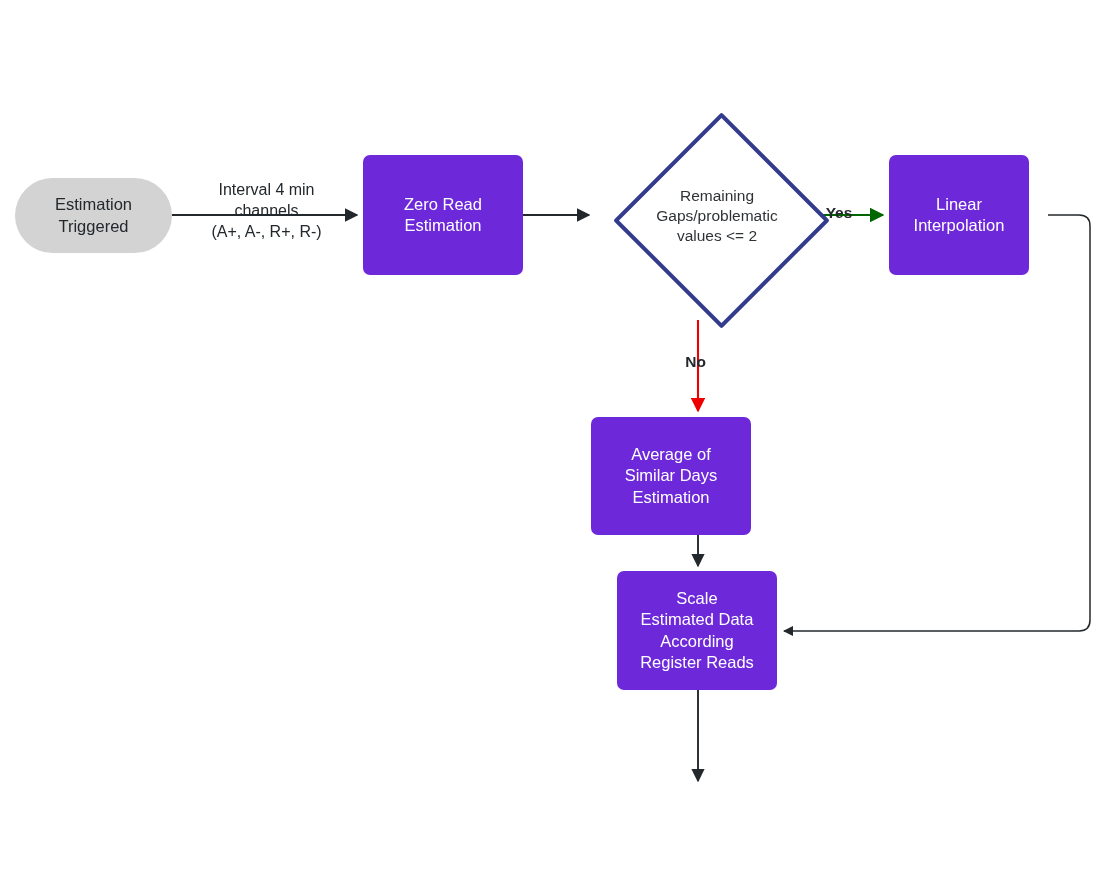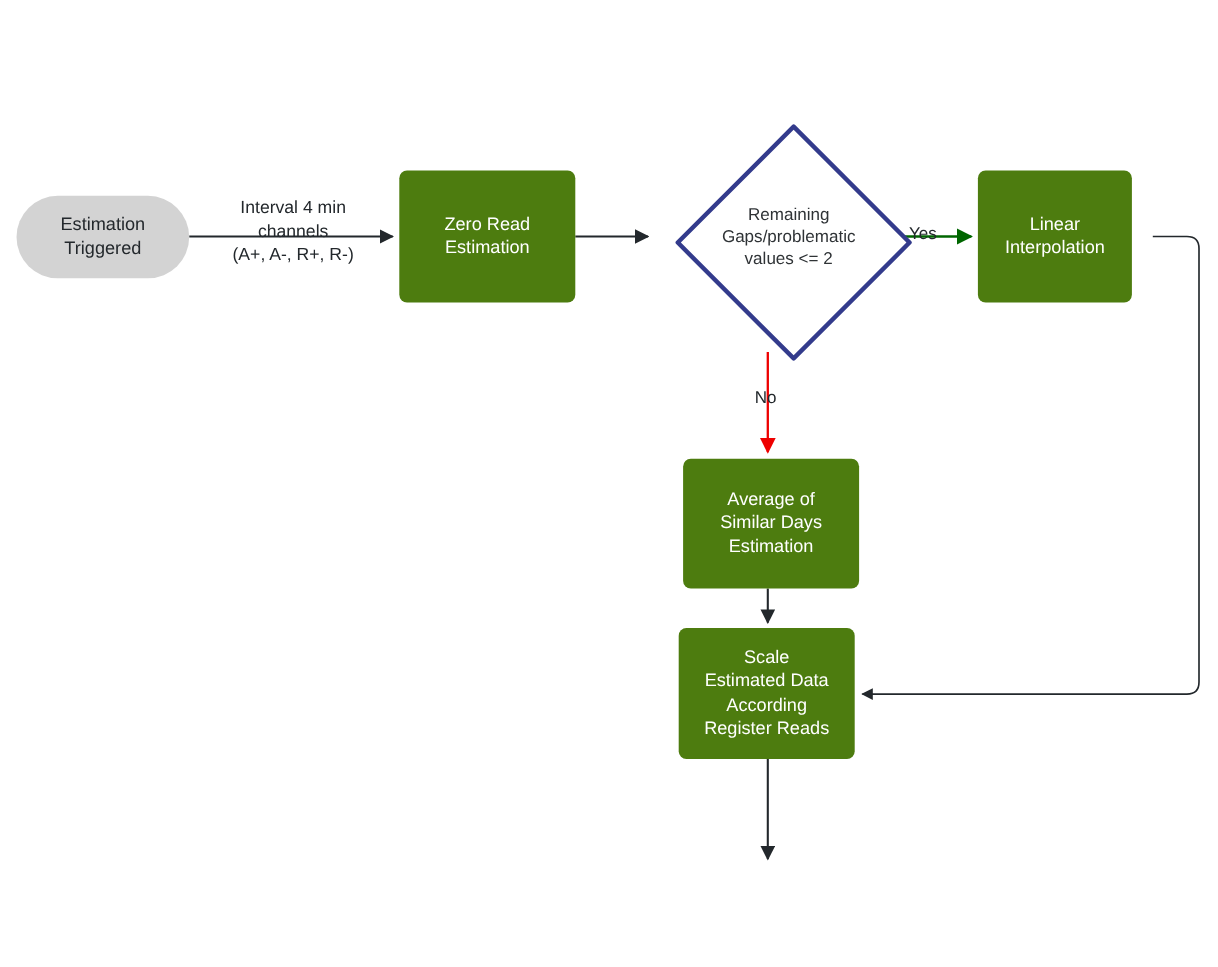--- a/index.html
+++ b/index.html
@@ -51,21 +51,21 @@
   
   .terminator-end {
     background: #ffffff;
     border: 1.6px solid #3b4045;
     border-radius: 999px;
     color: #23282c;
     font-size: 16.5px;
   }
   
   .process {
-    background: #4d7c0f;
+    background: #6d28d9;
     border-radius: 7px;
     color: #ffffff;
     font-size: 16.5px;
   }
 
   
   .decision {
     background: transparent;
   }
   .decision .diamond-shape {
@@ -94,21 +94,21 @@
     position: absolute;
     color: #23282c;
     font-size: 16px;
     text-align: center;
     line-height: 1.3;
     white-space: pre-line;
     background: transparent;
   }
   .edge-label.branch {
     font-size: 15.5px;
-    font-weight: 400;
+    font-weight: 700;
   }
   .edge-label.plain {
     font-weight: 400;
   }
 </style>
 </head>
 <body>
 
 <div id="canvas">
 
@@ -155,21 +155,21 @@
     <span class="node-text">Remaining
 Gaps/problematic
 values &lt;= 2</span>
   </div>
 
   <div class="node process" style="left:889px; top:155px; width:140px; height:120px;">
     <span class="node-text">Linear
 Interpolation</span>
   </div>
 
-  <div class="node process" style="left:621px; top:417px; width:160px; height:118px;">
+  <div class="node process" style="left:591px; top:417px; width:160px; height:118px;">
     <span class="node-text">Average of
 Similar Days
 Estimation</span>
   </div>
 
   <div class="node process" style="left:617px; top:571px; width:160px; height:119px;">
     <span class="node-text">Scale
 Estimated Data
 According
 Register Reads</span>

